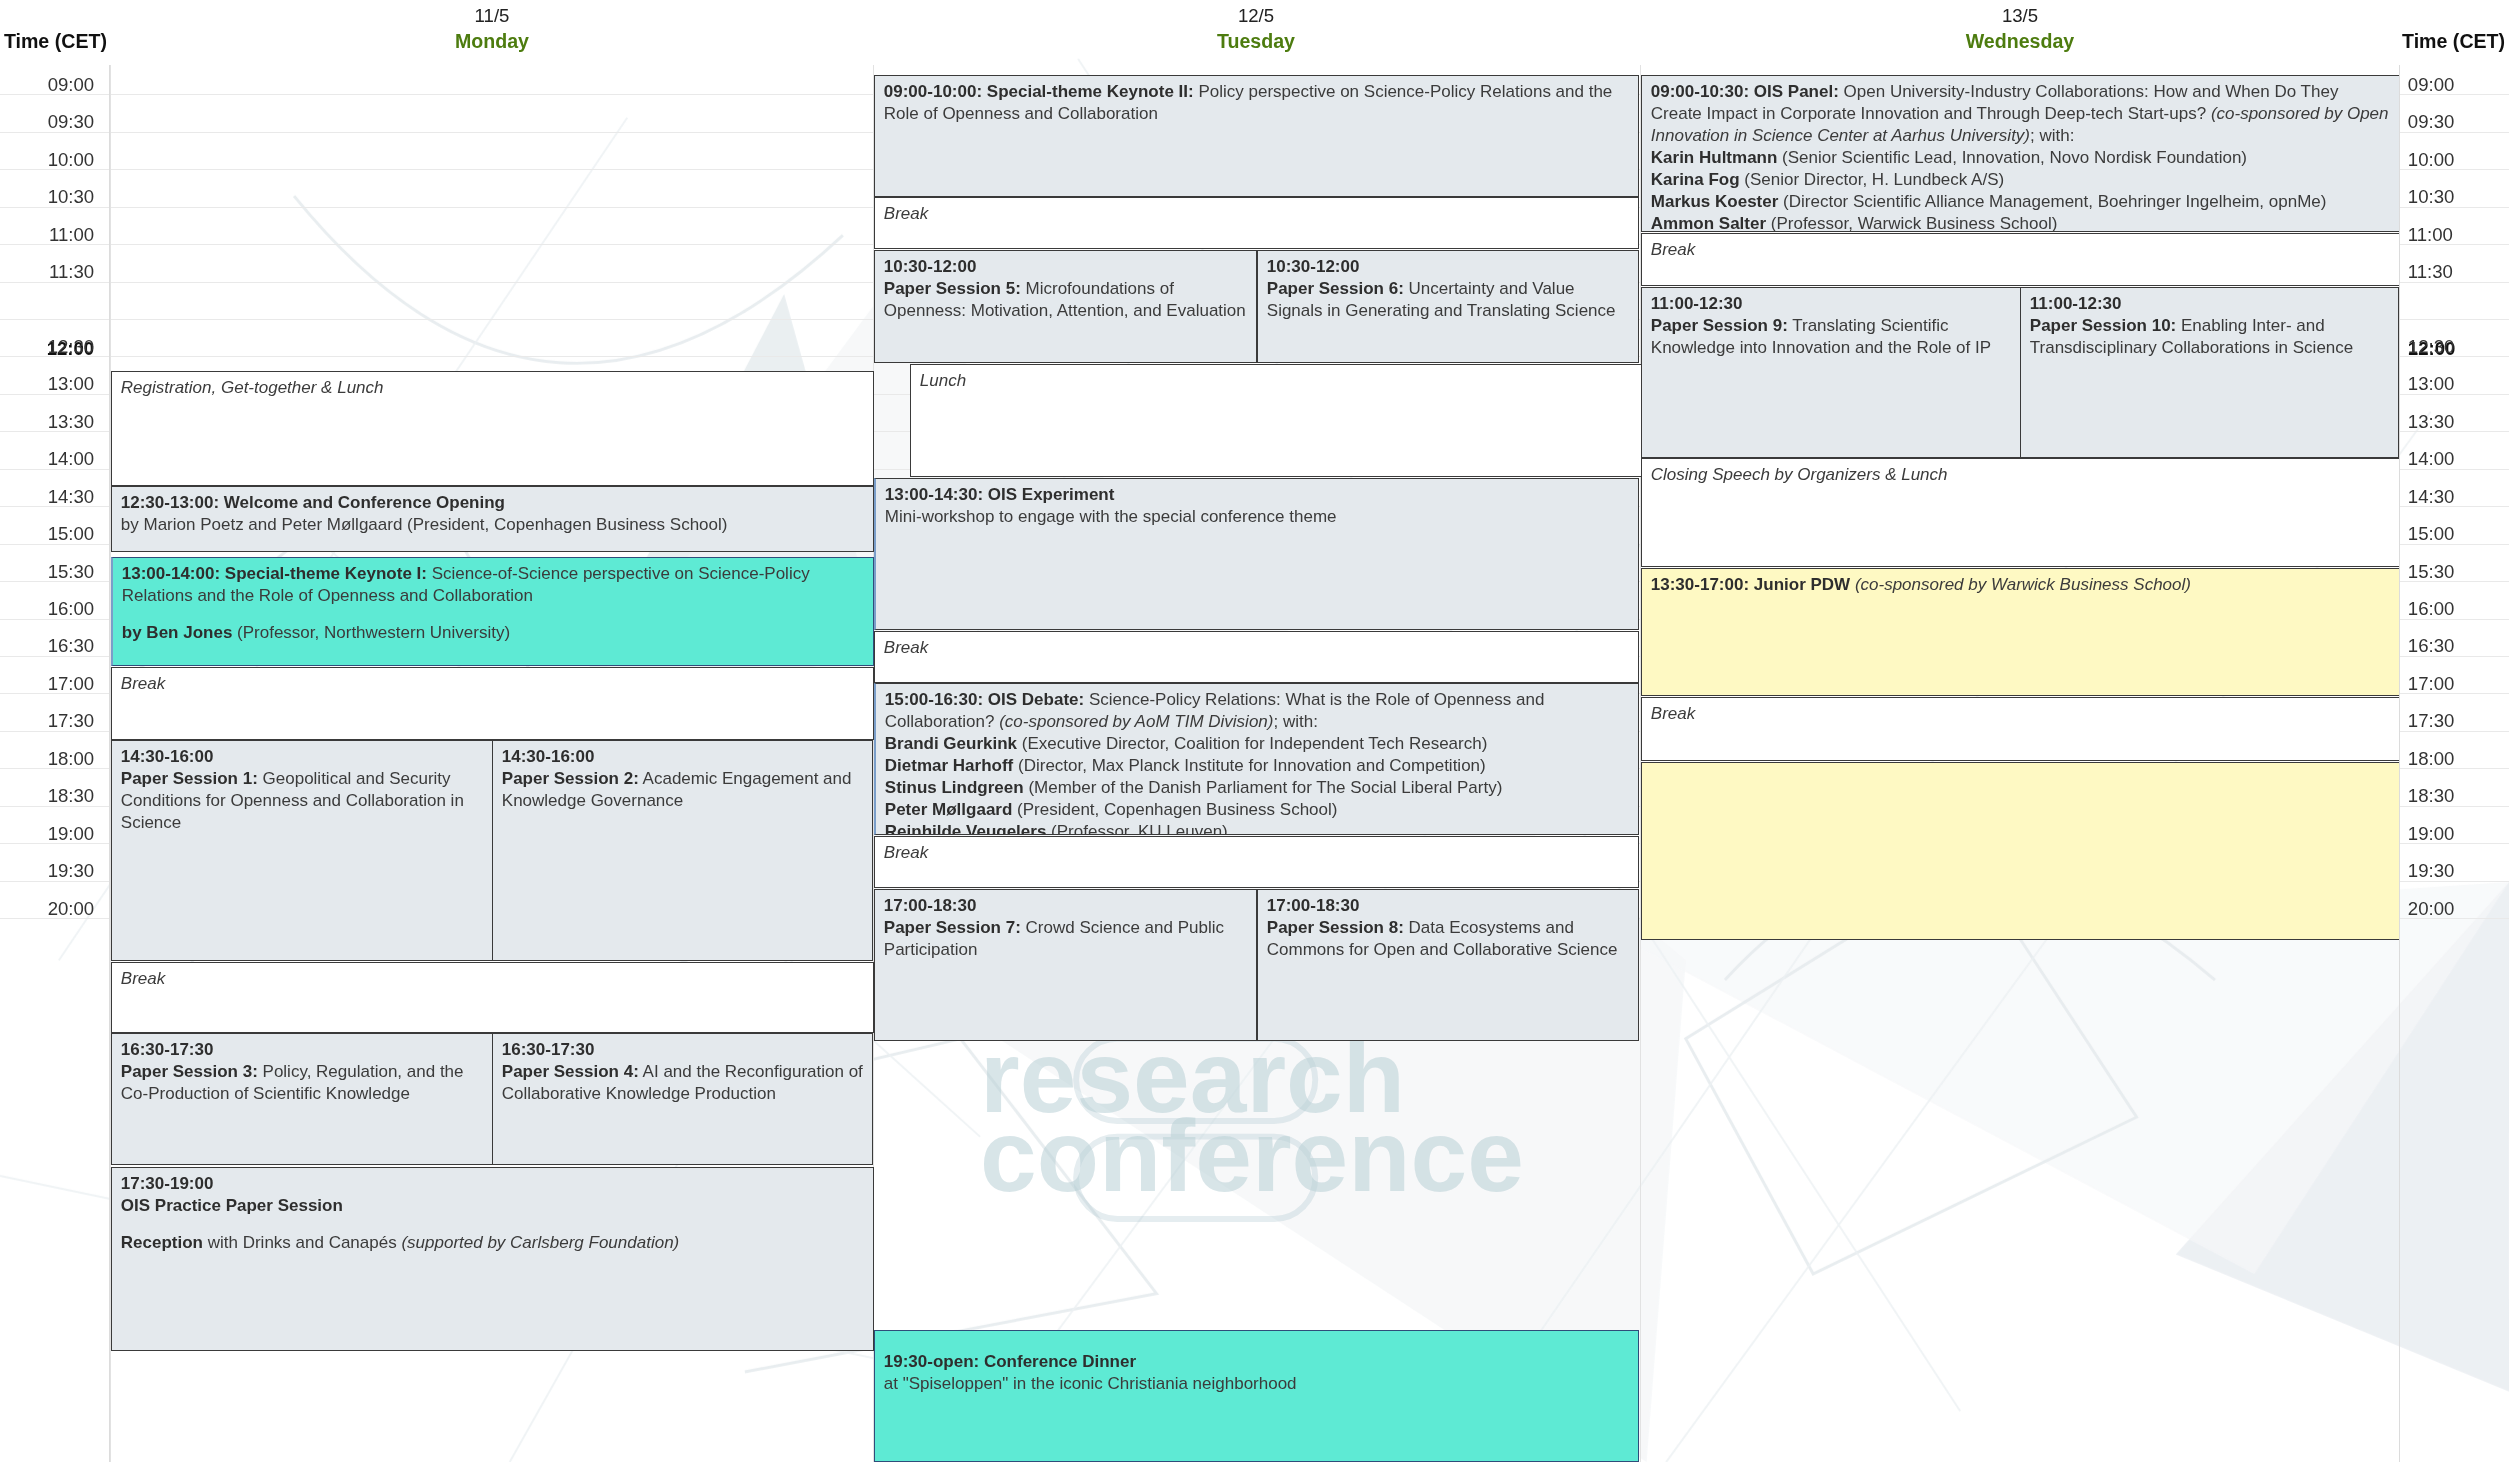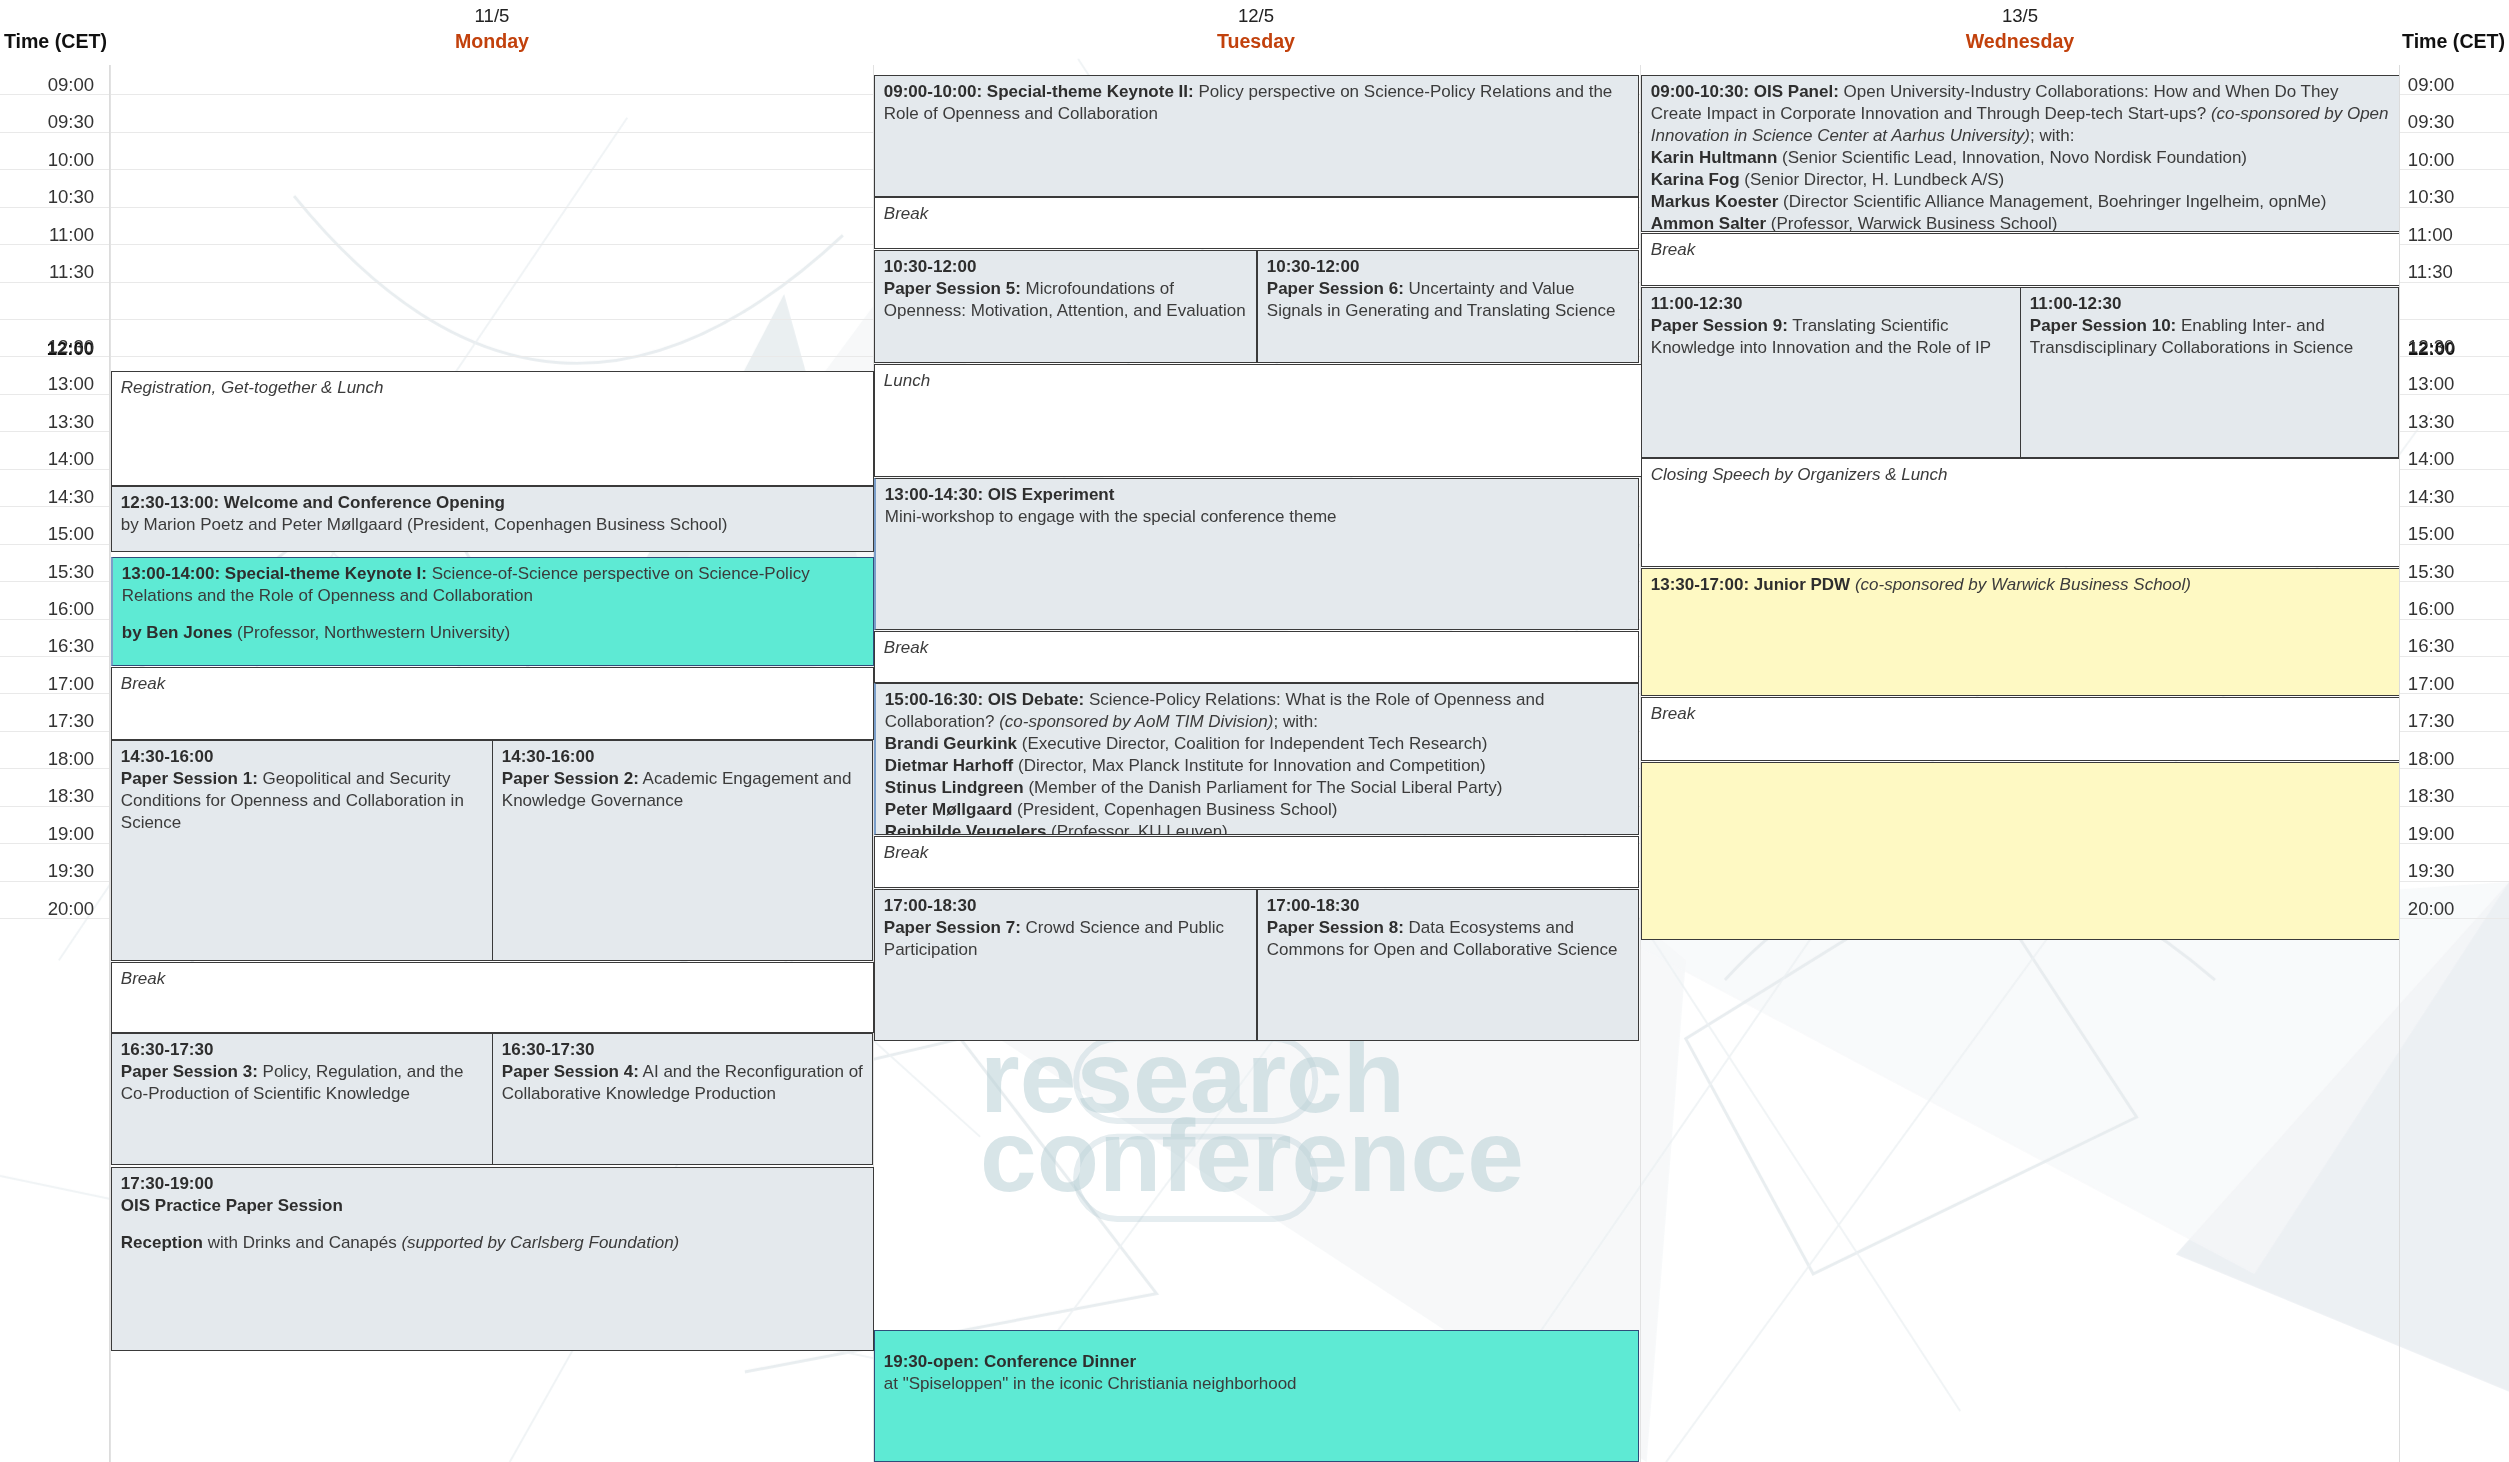--- a/index.html
+++ b/index.html
@@ -30,21 +30,21 @@
     width: 2509px; height: 65px;
     z-index: 3;
   }
   .hdr-cell {
     position: absolute; top: 0; height: 65px;
     display: flex; flex-direction: column;
     align-items: center; justify-content: flex-start;
     padding-top: 2.9px;
   }
   .hdr-date { font-size: 18.6px; color: #222; line-height: 1.35; font-weight: 400; }
-  .hdr-day  { font-size: 19.6px; color: #c2410c; font-weight: bold; line-height: 1.35; }
+  .hdr-day  { font-size: 19.6px; color: #4d7c0f; font-weight: bold; line-height: 1.35; }
   .hdr-time-label {
     position: absolute; top: 27.4px; height: 27.4px;
     font-size: 19.6px; font-weight: bold; color: #111;
     display: flex; align-items: center;
   }
   #hdr-time-left  { left: 0; width: 110px; justify-content: flex-start; padding-left: 3.9px; }
   #hdr-time-right { left: 2399px; width: 110px; justify-content: flex-end; padding-right: 3.9px; }
 
   
   .grid-body {
@@ -324,21 +324,21 @@
       <p><b>Paper Session 5:</b>
          <span>Microfoundations of Openness: Motivation, Attention, and Evaluation</span></p>
     </div>
 
     <div class="ev session" style="left:1257px;top:185px;width:382px;height:113px">
       <p><b>10:30-12:00</b></p>
       <p><b>Paper Session 6:</b>
          <span>Uncertainty and Value Signals in Generating and Translating Science</span></p>
     </div>
 
-    <div class="ev break" style="left:874px;top:299px;width:859px;height:113px">
+    <div class="ev break" style="left:910px;top:299px;width:859px;height:113px">
       <p class="it">Lunch</p>
     </div>
 
     <div class="ev session accentleft" style="left:874px;top:413px;width:765px;height:152px">
       <p><b>13:00-14:30:</b>
          <b>OIS Experiment</b></p>
       <p><span>Mini-workshop to engage with the special conference theme</span></p>
     </div>
 
     <div class="ev break" style="left:874px;top:566px;width:765px;height:52px">

